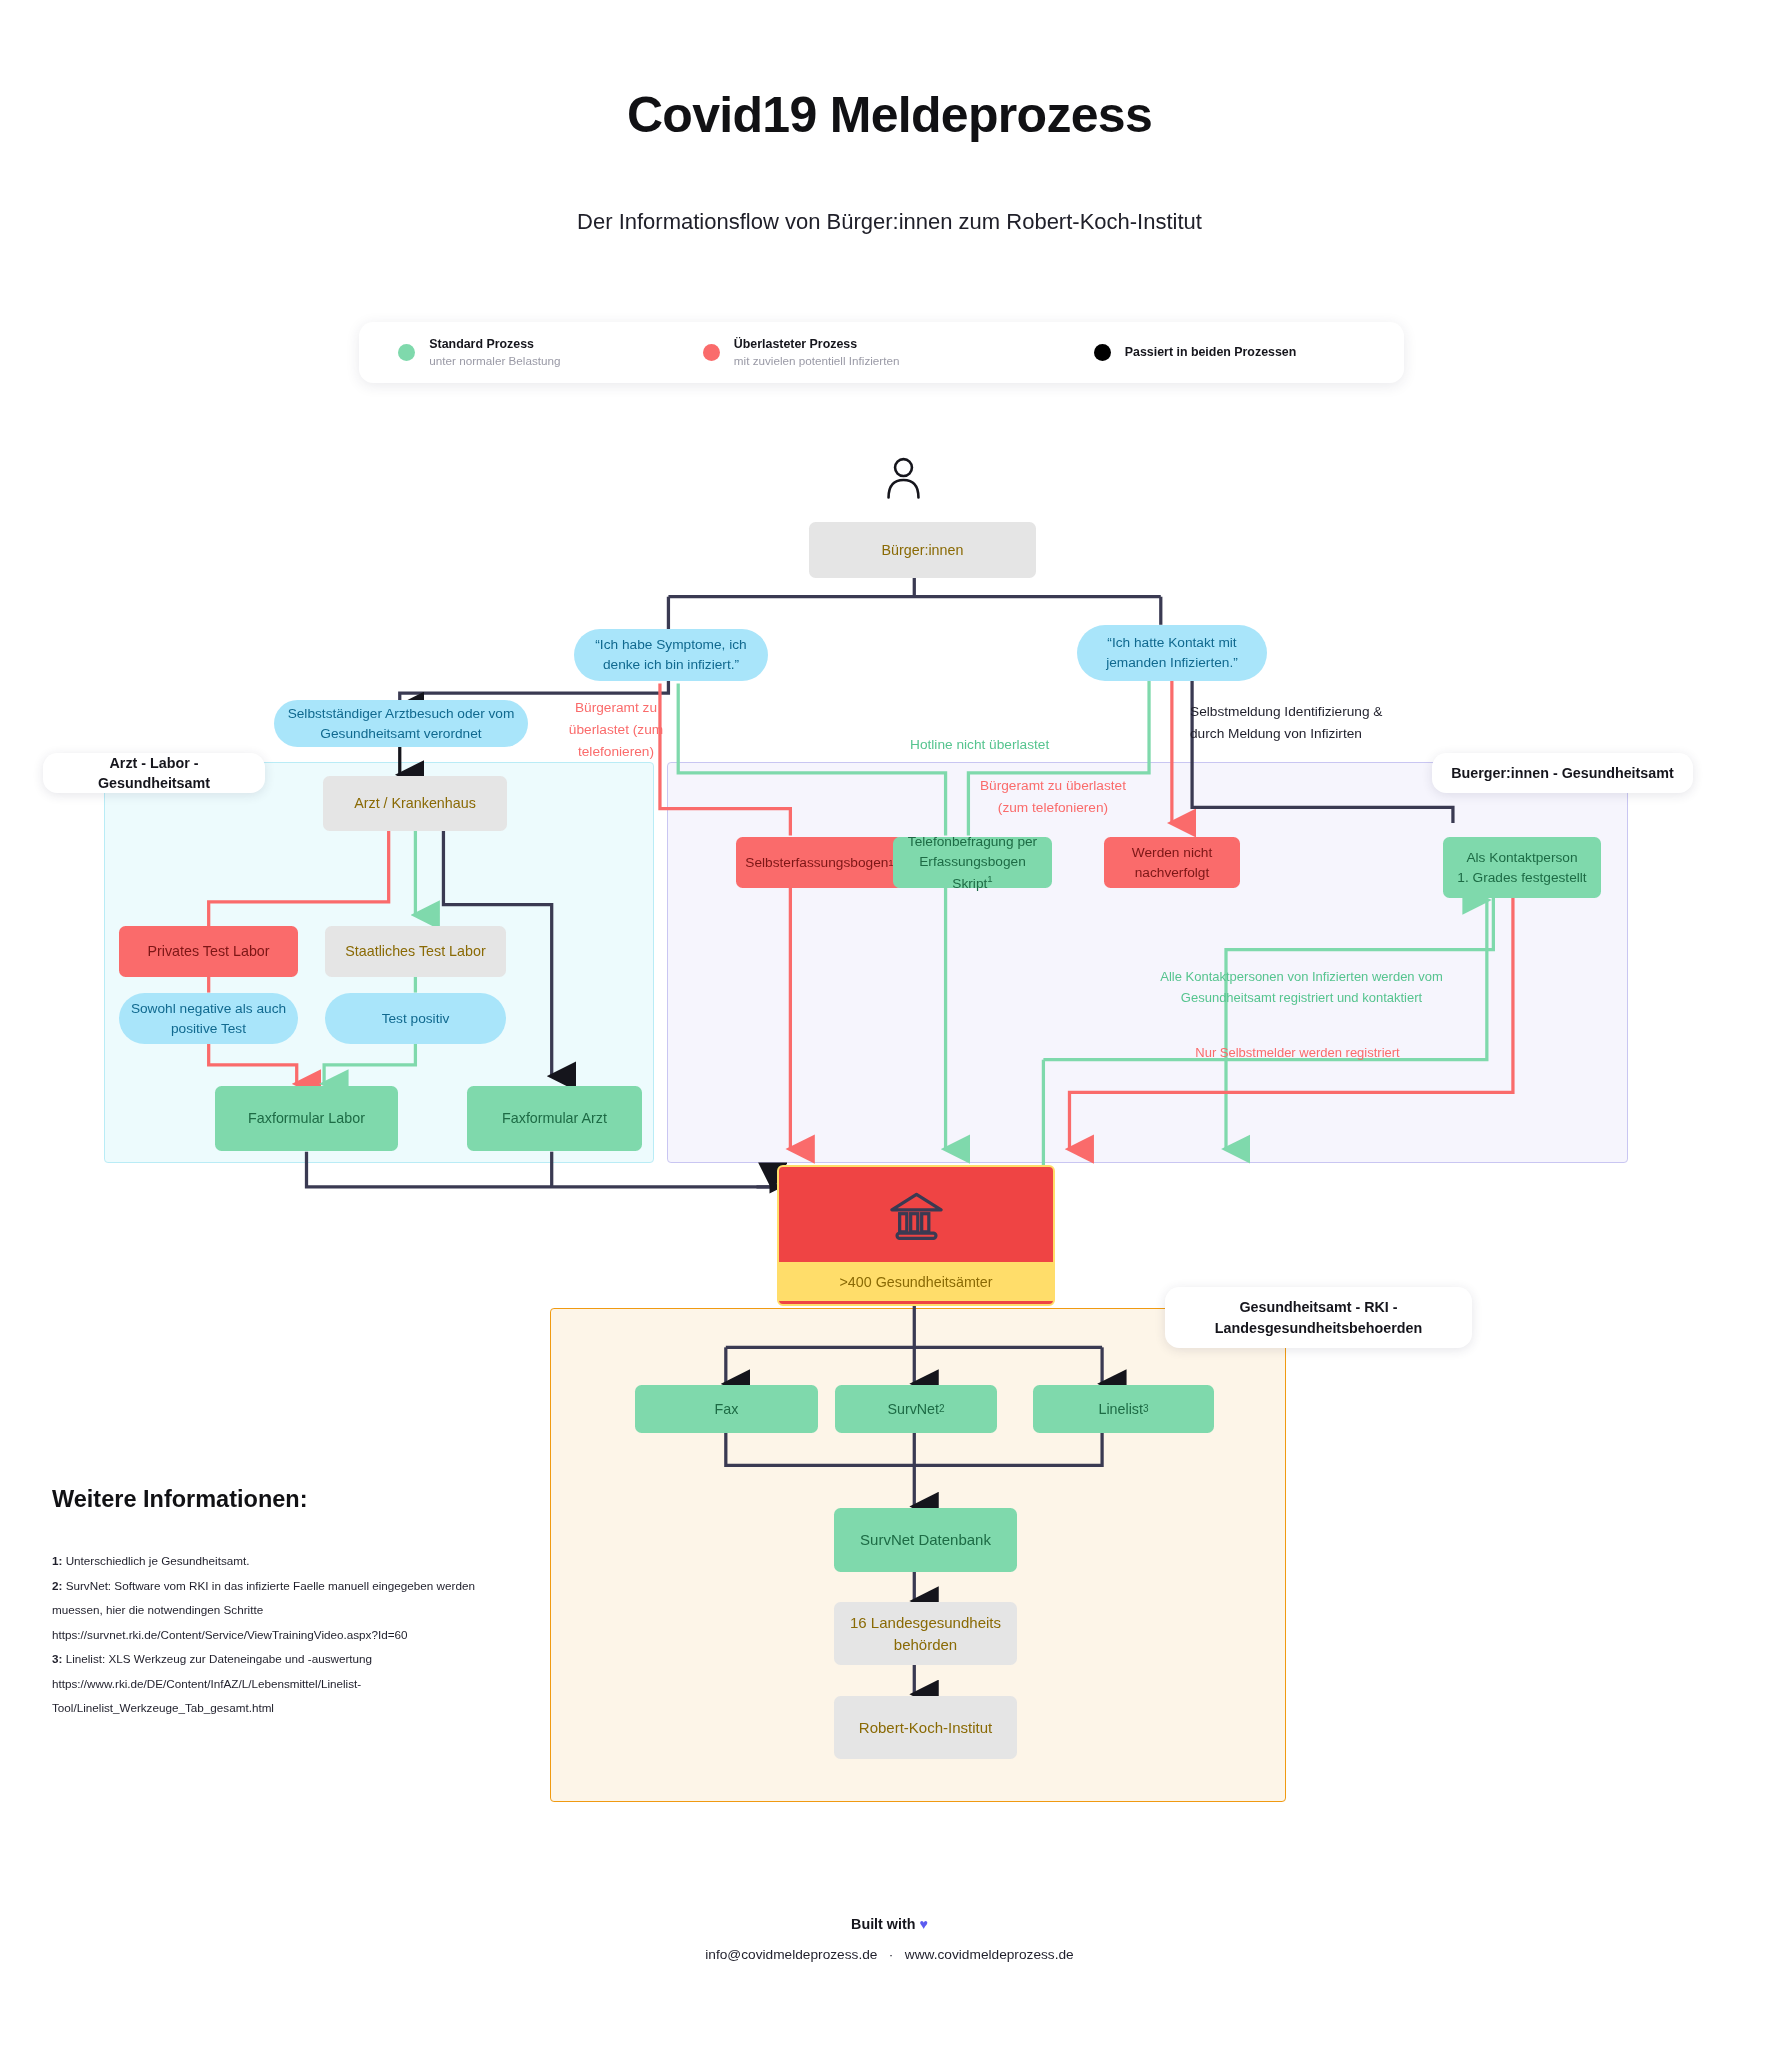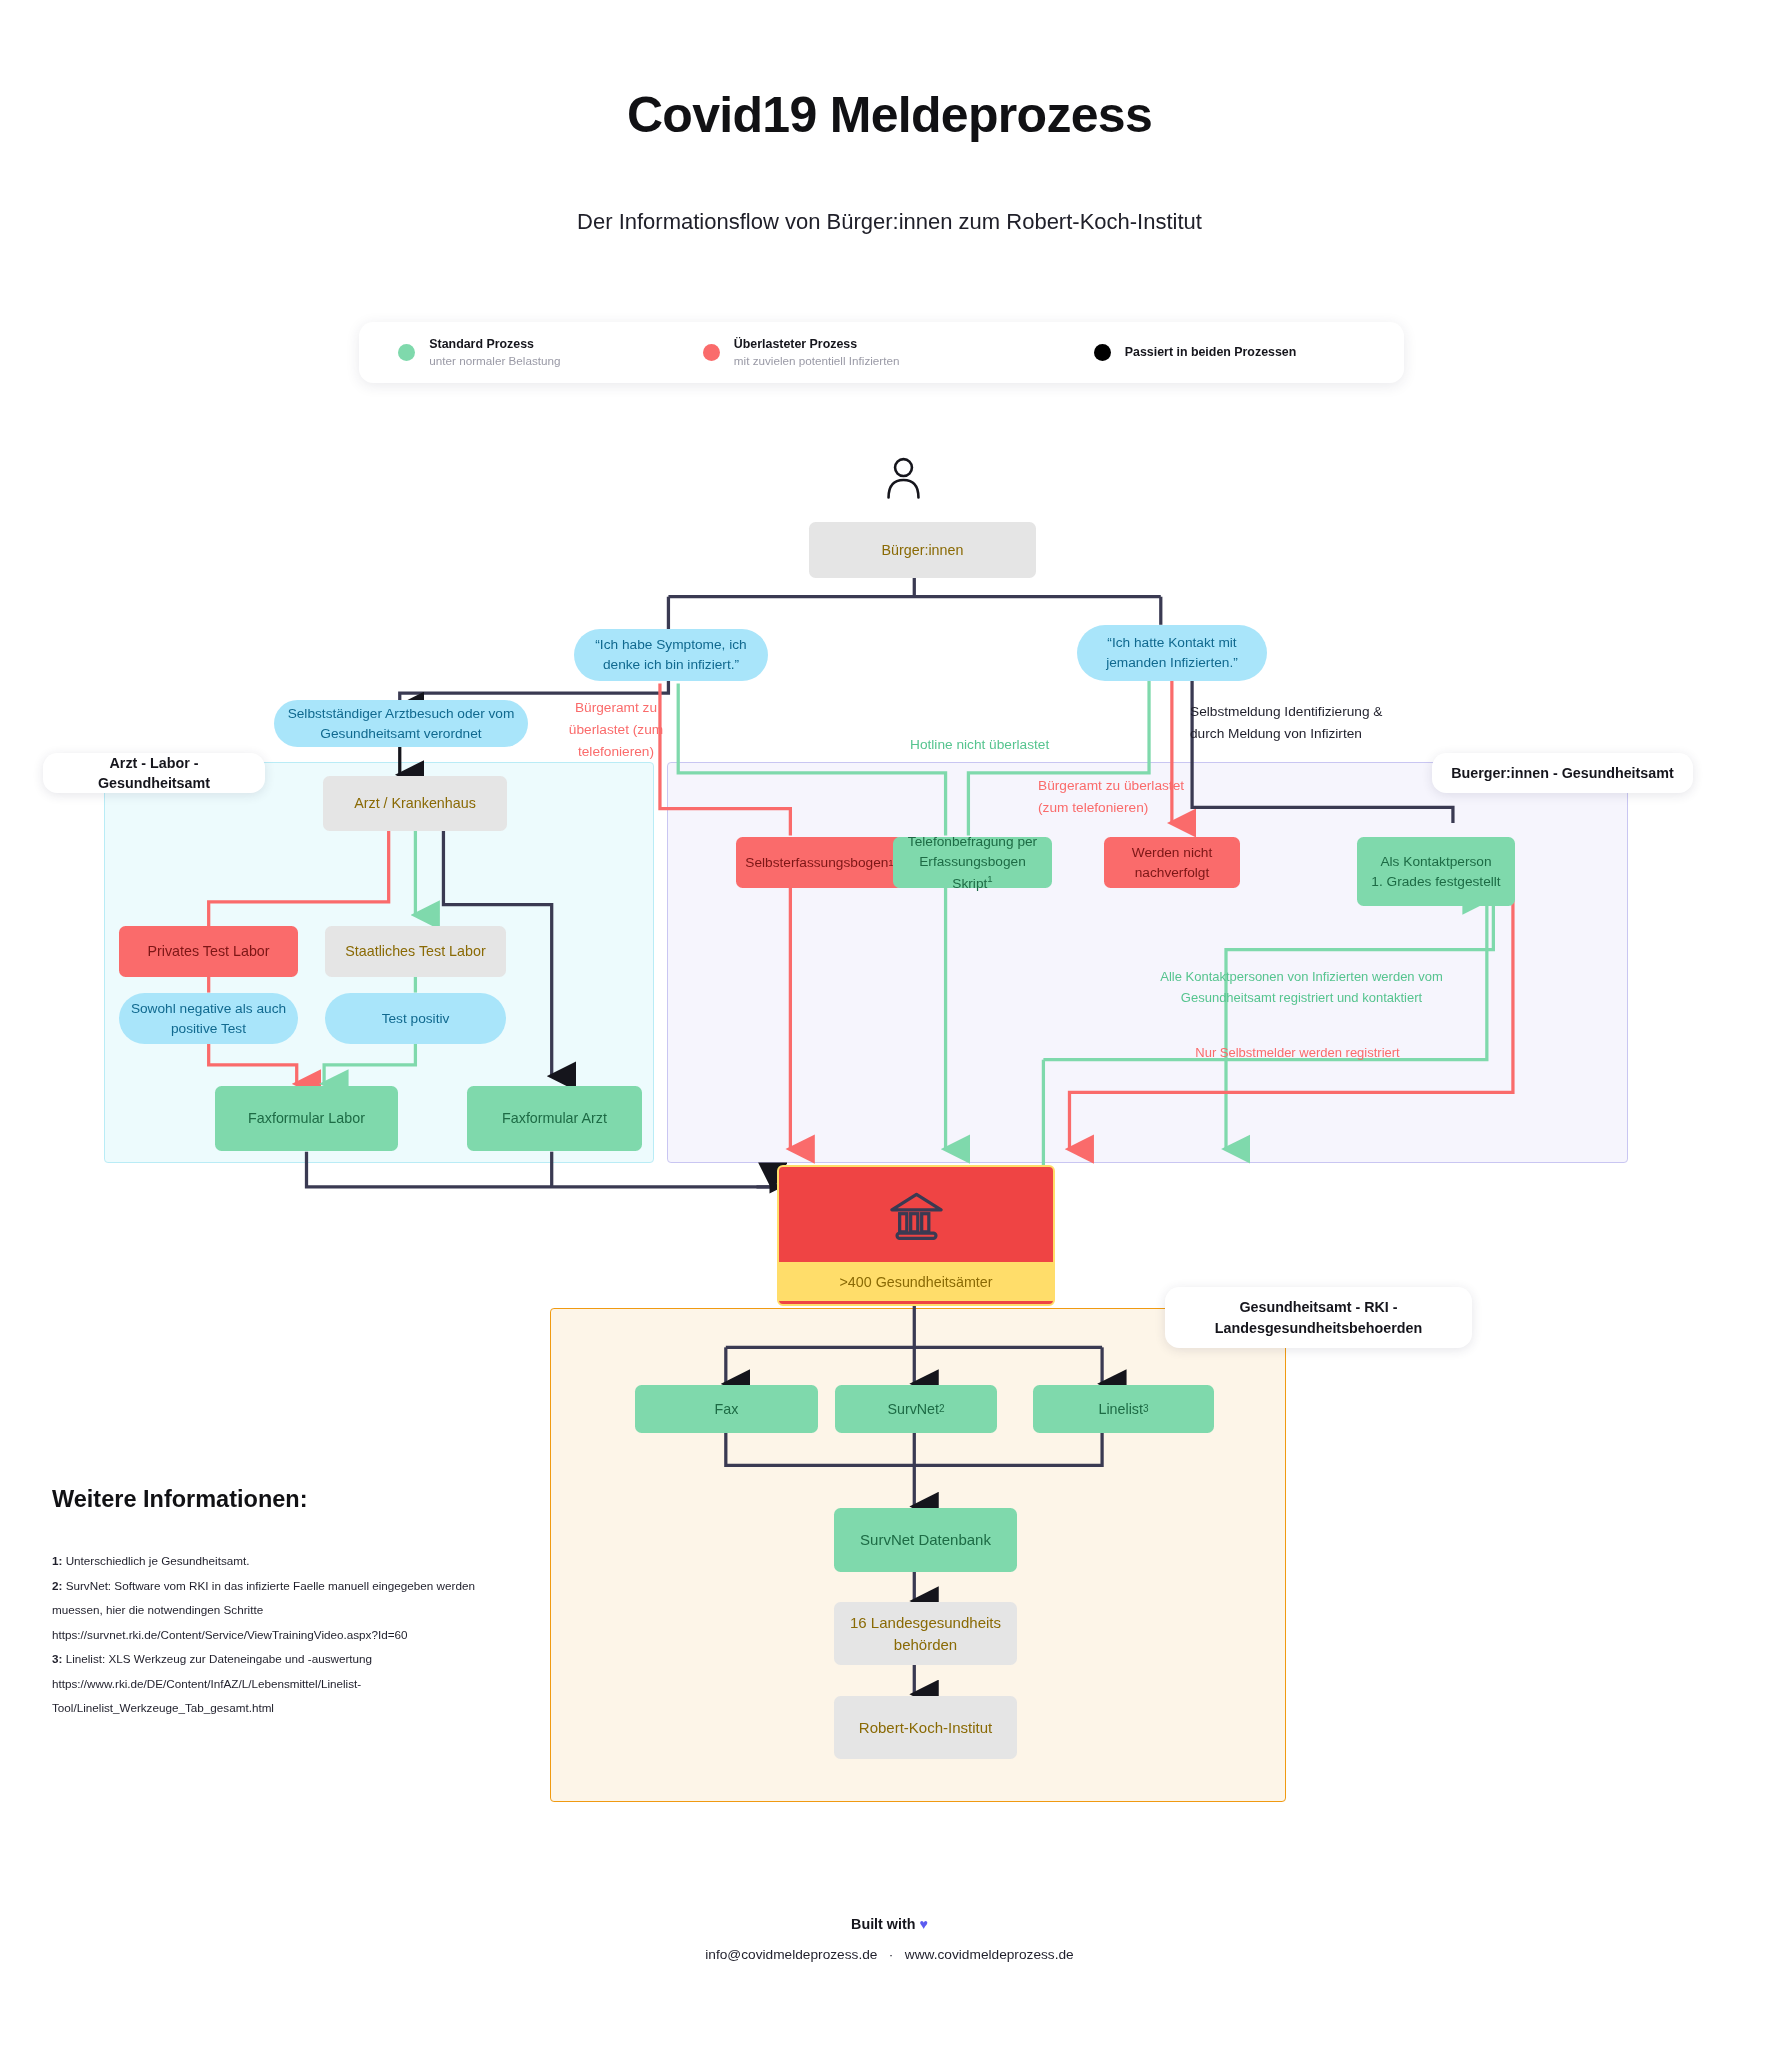--- a/index.html
+++ b/index.html
@@ -246,21 +246,21 @@
 <div class="node n-green" style="left:893px;top:837px;width:159px;height:51px;font-size:13.7px;flex-direction:column;">
   <span>Telefonbefragung per</span>
   <span><span>Erfassungsbogen Skript</span><span class="sup">1</span></span>
 </div>
 
 <div class="node n-red" style="left:1104px;top:837px;width:136px;height:51px;font-size:13.7px;flex-direction:column;">
   <span>Werden nicht</span>
   <span>nachverfolgt</span>
 </div>
 
-<div class="node n-green" style="left:1357px;top:837px;width:158px;height:69px;font-size:13.7px;flex-direction:column;">
+<div class="node n-green" style="left:1443px;top:837px;width:158px;height:61px;font-size:13.7px;flex-direction:column;">
   <span>Als Kontaktperson</span>
   <span>1. Grades festgestellt</span>
 </div>
 
 <div class="abs" id="ga-box">
   <div id="ga-icon-wrap">
     <svg width="57" height="50" viewBox="0 0 88 76">
       <path d="M44,6 L82,30 L6,30 Z" fill="none" stroke="#3a3a52" stroke-width="5" stroke-linejoin="round"></path>
       <rect x="18" y="36" width="11" height="28" fill="none" stroke="#3a3a52" stroke-width="5"></rect>
       <rect x="35" y="36" width="11" height="28" fill="none" stroke="#3a3a52" stroke-width="5"></rect>
@@ -305,21 +305,21 @@
   <div>telefonieren)</div>
 </div>
 
 <div class="ann ann-green" style="left:910px;top:734px;font-size:13.7px;">Hotline nicht überlastet</div>
 
 <div class="ann ann-dark" style="left:1190px;top:701px;font-size:13.7px;">
   <div>Selbstmeldung Identifizierung &amp;</div>
   <div>durch Meldung von Infizirten</div>
 </div>
 
-<div class="ann ann-red" style="left:1038px;top:775px;width:170px;text-align:left;font-size:13.7px;">
+<div class="ann ann-red" style="left:968px;top:775px;width:170px;text-align:center;font-size:13.7px;">
   <div>Bürgeramt zu überlastet</div>
   <div>(zum telefonieren)</div>
 </div>
 
 <div class="ann ann-green" style="left:1148px;top:966px;width:307px;text-align:center;font-size:13px;">
   <div>Alle Kontaktpersonen von Infizierten werden vom</div>
   <div>Gesundheitsamt registriert und kontaktiert</div>
 </div>
 
 <div class="ann ann-red" style="left:1154px;top:1042px;width:287px;text-align:center;font-size:13px;">Nur Selbstmelder werden registriert</div>

